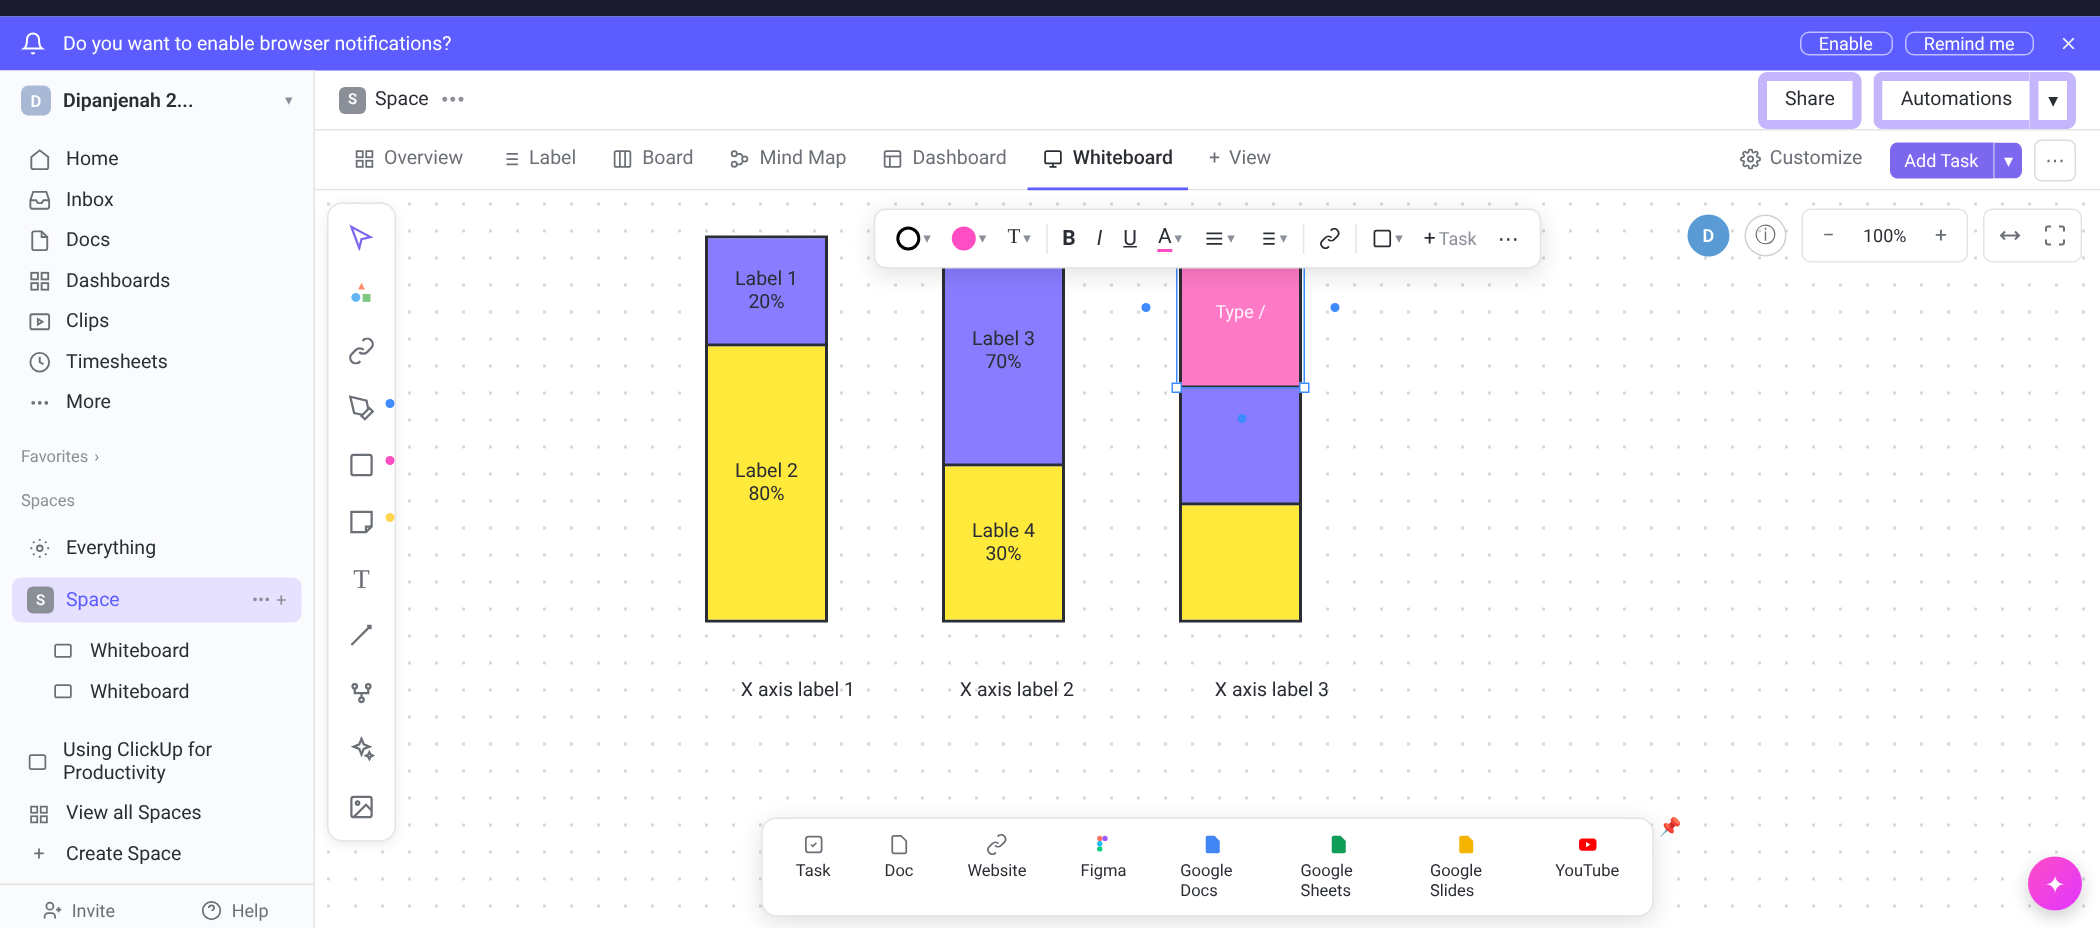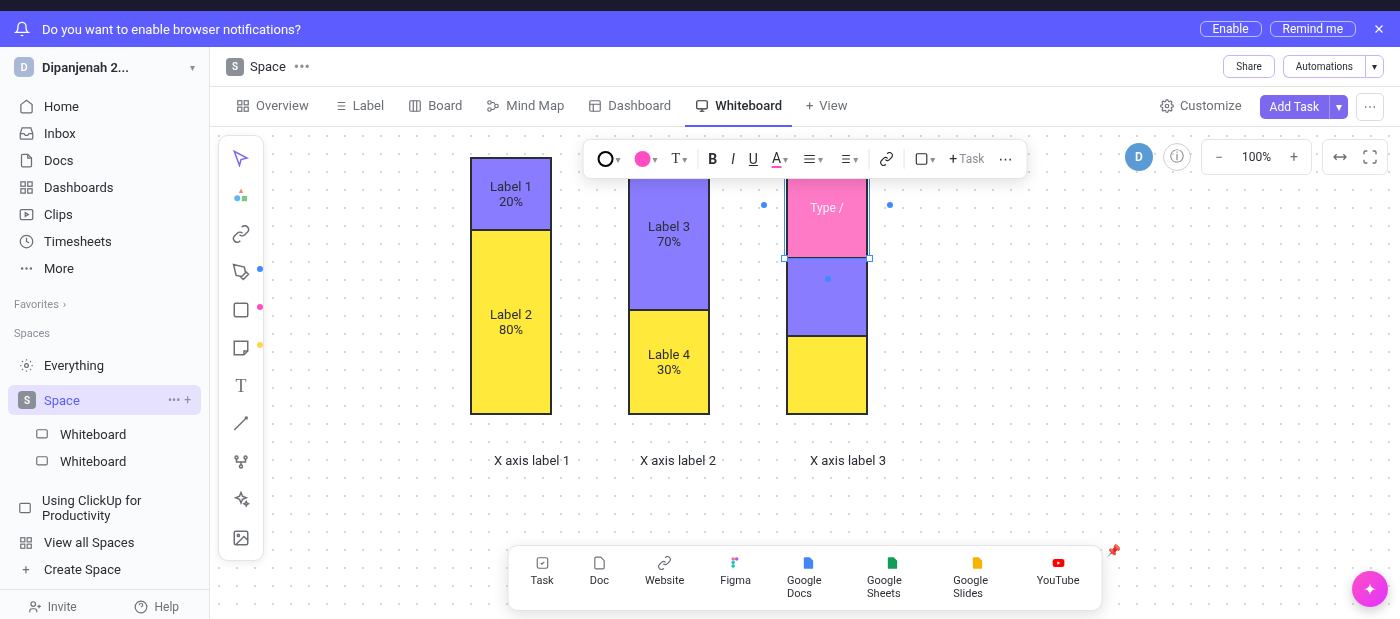--- a/index.html
+++ b/index.html
@@ -39,21 +39,21 @@
 .sidebar-footer { margin-top: auto; display: flex; border-top: 1px solid #e4e4e4; }
 .sf-item { flex: 1; display: flex; align-items: center; justify-content: center; gap: 6px; padding: 10px; font-size: 12px; color: #6b6f76; cursor: pointer; }
 
 .main { flex: 1; display: flex; flex-direction: column; position: relative; }
 
 .bc-bar { height: 40px; border-bottom: 1px solid #e4e4e4; display: flex; align-items: center; padding: 0 16px; gap: 8px; }
 .bc-space { display: flex; align-items: center; gap: 6px; font-size: 13px; color: #2a2e34; }
 .bc-space .space-badge { background: #8a8f98; }
 .bc-dots { color: #8a8f98; cursor: pointer; }
 .bc-right { margin-left: auto; display: flex; gap: 8px; }
-.btn-outline { border: 1px solid #c4b5fd; background: #fff; padding: 5px 12px; border-radius: 6px; font-size: 10px; cursor: pointer; color: #2a2e34; }
+.btn-outline { border: 6px solid #c4b5fd; background: #fff; padding: 5px 12px; border-radius: 6px; font-size: 13px; cursor: pointer; color: #2a2e34; }
 .btn-outline-group { display: flex; }
 .btn-outline-group .btn-outline:first-child { border-radius: 6px 0 0 6px; border-right: none; }
 .btn-outline-group .btn-outline.arrow { border-radius: 0 6px 6px 0; padding: 5px 6px; }
 
 .view-bar { height: 40px; border-bottom: 1px solid #e4e4e4; display: flex; align-items: center; padding: 0 16px; gap: 4px; }
 .view-tab { display: flex; align-items: center; gap: 6px; padding: 0 10px; height: 40px; font-size: 13px; color: #6b6f76; cursor: pointer; border-bottom: 2px solid transparent; }
 .view-tab.active { color: #2a2e34; border-bottom-color: #5c5cff; font-weight: 500; }
 .view-right { margin-left: auto; display: flex; align-items: center; gap: 8px; }
 .btn-primary { background: #7b68ee; color: #fff; border: none; padding: 5px 10px; border-radius: 5px; font-size: 12px; cursor: pointer; }
 .btn-split { display: flex; }

